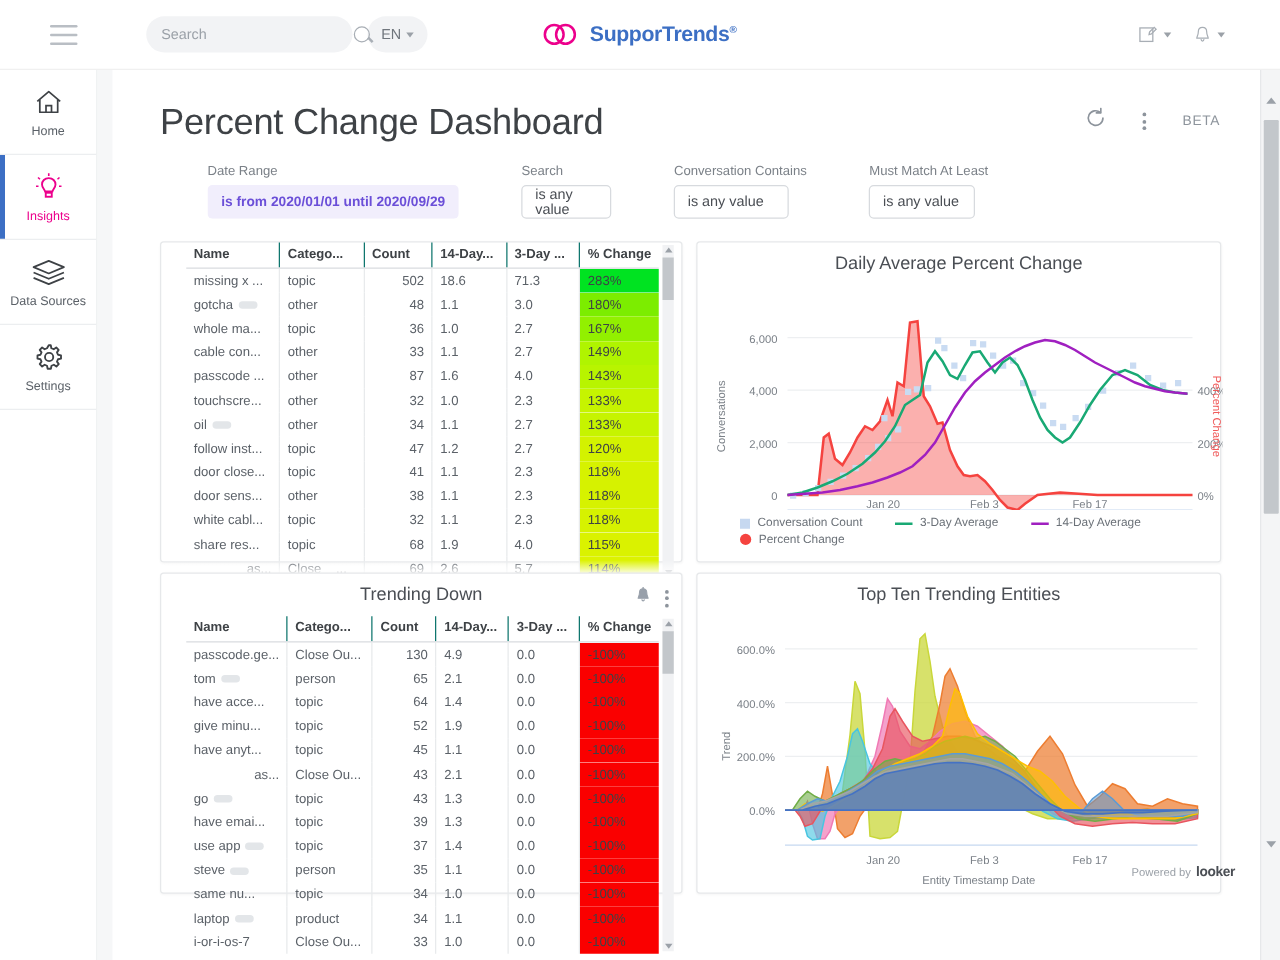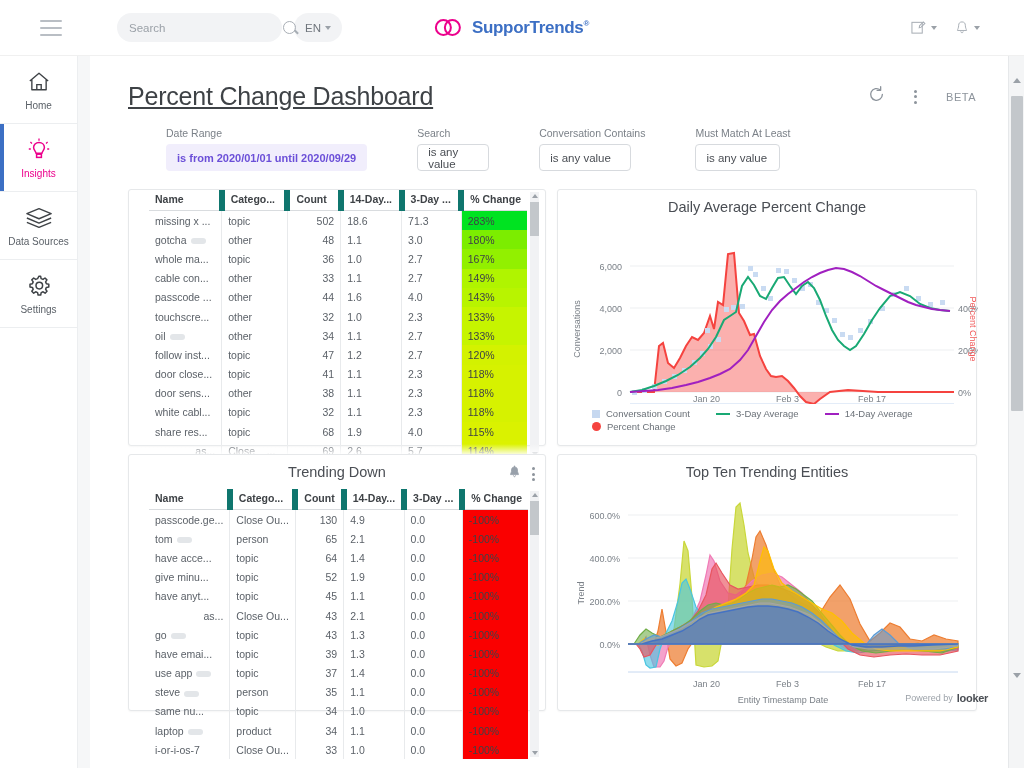--- a/index.html
+++ b/index.html
@@ -80,21 +80,21 @@
   
   .main {
     position: absolute; left: 78px; top: 56px; width: 946px; height: 712px;
     background: #f6f7f8; padding: 0;
   }
   .dash {
     position: absolute; left: 12px; top: 0px; width: 922px; height: 712px;
     background: #fff; overflow: hidden;
   }
   .dash-head { padding: 26px 34px 0 38px; position: relative; }
-  .dash-title { font-size: 25px; color: #3e4246; font-weight: normal; letter-spacing: -0.2px; text-decoration: underline; }
+  .dash-title { font-size: 29px; color: #3e4246; font-weight: normal; letter-spacing: -0.2px; }
   .dash-actions { position: absolute; right: 36px; top: 30px; display: flex;
     align-items: center; gap: 29px; }
   .beta { font-size: 11px; color: #8d949c; letter-spacing: 0.5px; }
   .kebab { display: flex; flex-direction: column; gap: 2.5px; cursor: pointer; }
   .kebab i { width: 3px; height: 3px; border-radius: 50%; background: #8d949c; display: block; }
 
   .filters { display: flex; align-items: flex-end; gap: 12px; padding: 16px 0 0 38px; }
   .filter { display: flex; flex-direction: column; gap: 5px; margin-left: 38px; }
   .filter-label { font-size: 10.5px; color: #7b8188; }
   .filter-val {
@@ -120,21 +120,21 @@
     align-items: center; justify-content: center; }
   .tile-title { font-size: 14.5px; color: #4a4e54; }
   .tile-tools { position: absolute; right: 10px; top: 10px; display: flex;
     align-items: center; gap: 11px; }
 
   
   .lk-table { width: 100%; border-collapse: collapse; font-size: 10.5px; color: #5b6168; }
   .lk-table th {
     font-weight: bold; text-align: left; color: #3e4246; font-size: 10.5px;
     padding: 3px 6px 5px 6px; border-bottom: 1px solid #d9dcdf;
-    border-left: 6px solid #0f766e; white-space: nowrap;
+    border-left: 1px solid #0f766e; white-space: nowrap;
   }
   .lk-table th:first-child { border-left: 0; }
   .lk-table td {
     padding: 3.6px 6px; border-left: 1px solid #e8eaec; white-space: nowrap;
     overflow: hidden;
   }
   .lk-table td:first-child { border-left: 0; }
   .lk-table td.num { text-align: right; }
   .lk-table td.pct { color: #3e4246; font-size: 10.5px; }
   .tbl-wrap { position: relative; padding: 0 18px 0 20px; }
@@ -356,21 +356,21 @@
                   <td>cable con...</td>
                   <td>other</td>
                   <td class="num">33</td>
                   <td>1.1</td>
                   <td>2.7</td>
                   <td class="pct" style="background: rgb(176, 244, 0);">149%</td>
                 </tr>
                 <tr>
                   <td>passcode ...</td>
                   <td>other</td>
-                  <td class="num">44</td>
+                  <td class="num">87</td>
                   <td>1.6</td>
                   <td>4.0</td>
                   <td class="pct" style="background: rgb(184, 244, 0);">143%</td>
                 </tr>
                 <tr>
                   <td>touchscre...</td>
                   <td>other</td>
                   <td class="num">32</td>
                   <td>1.0</td>
                   <td>2.3</td>

